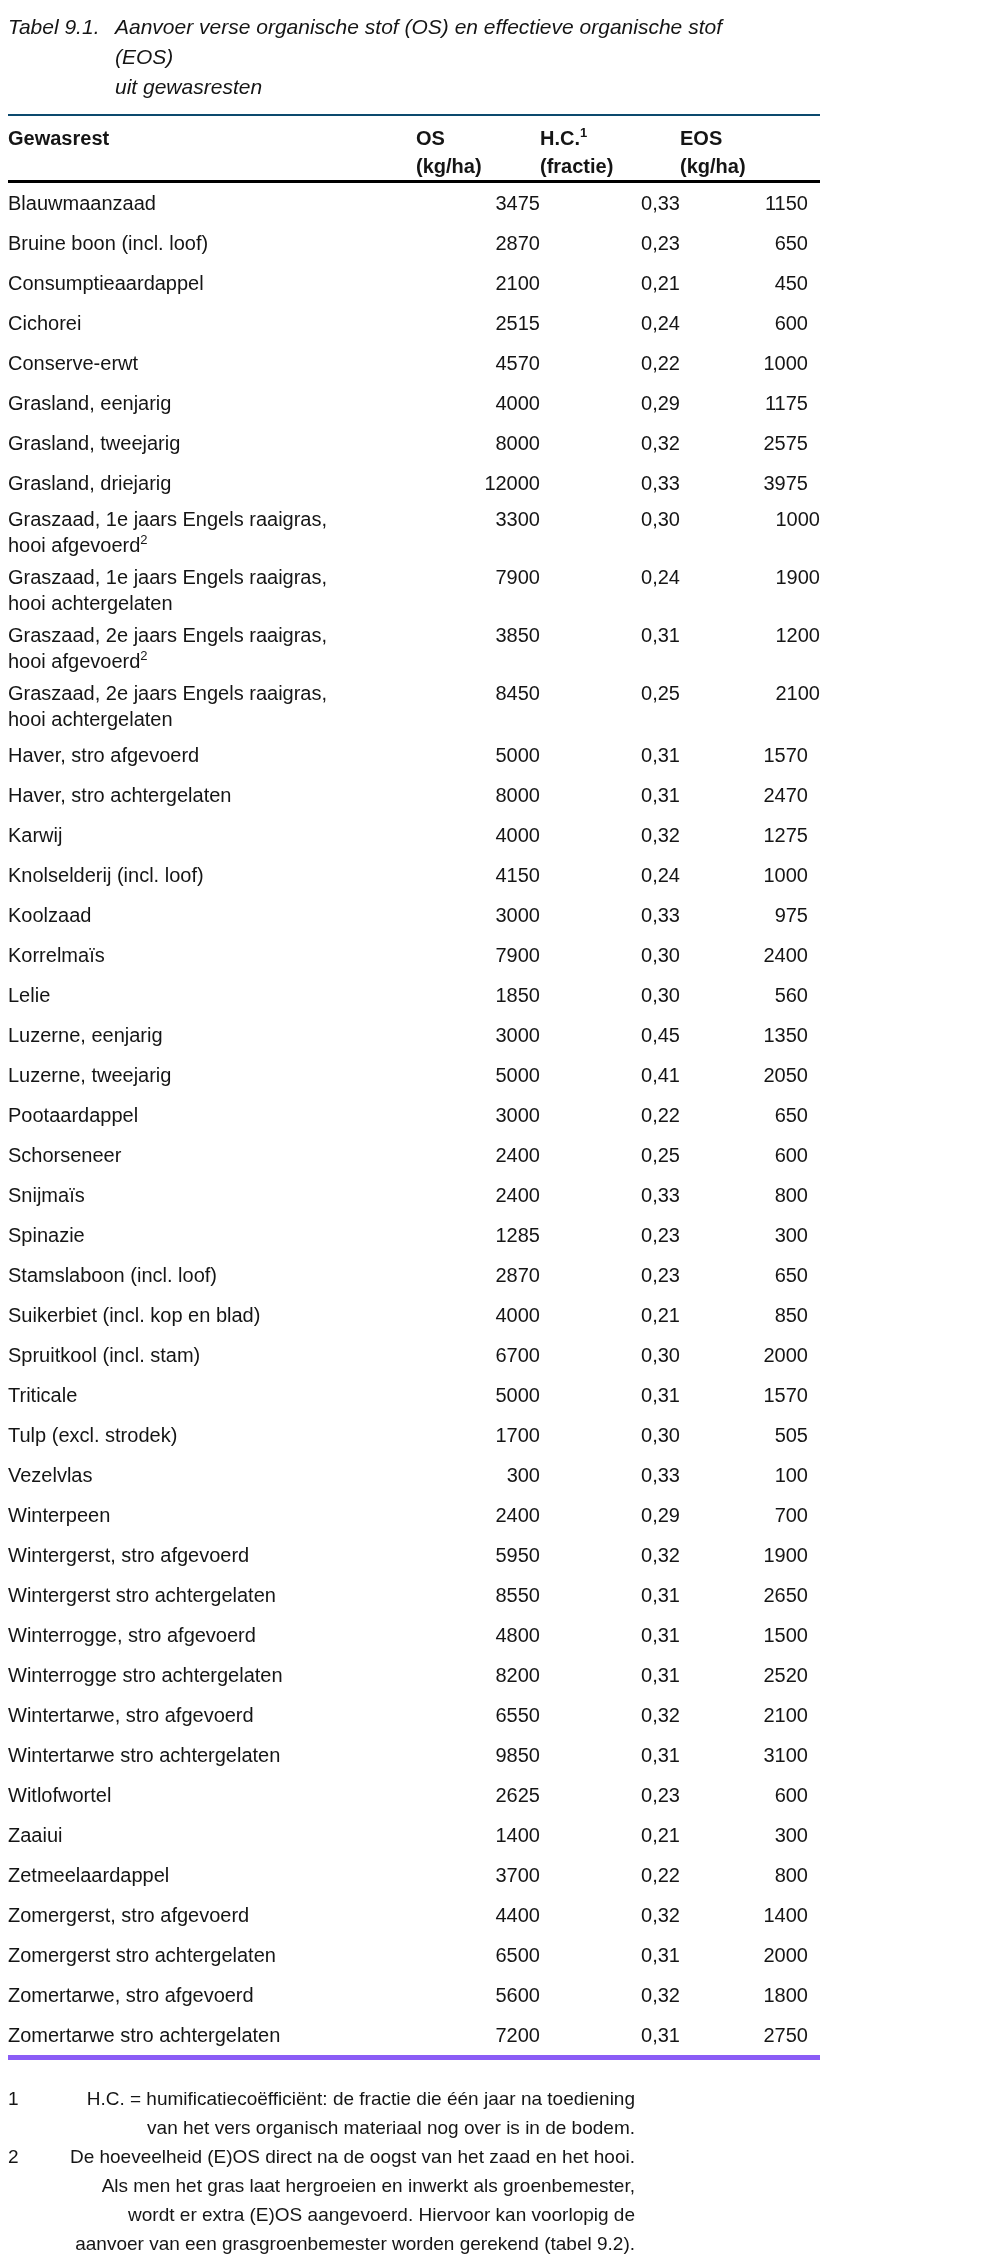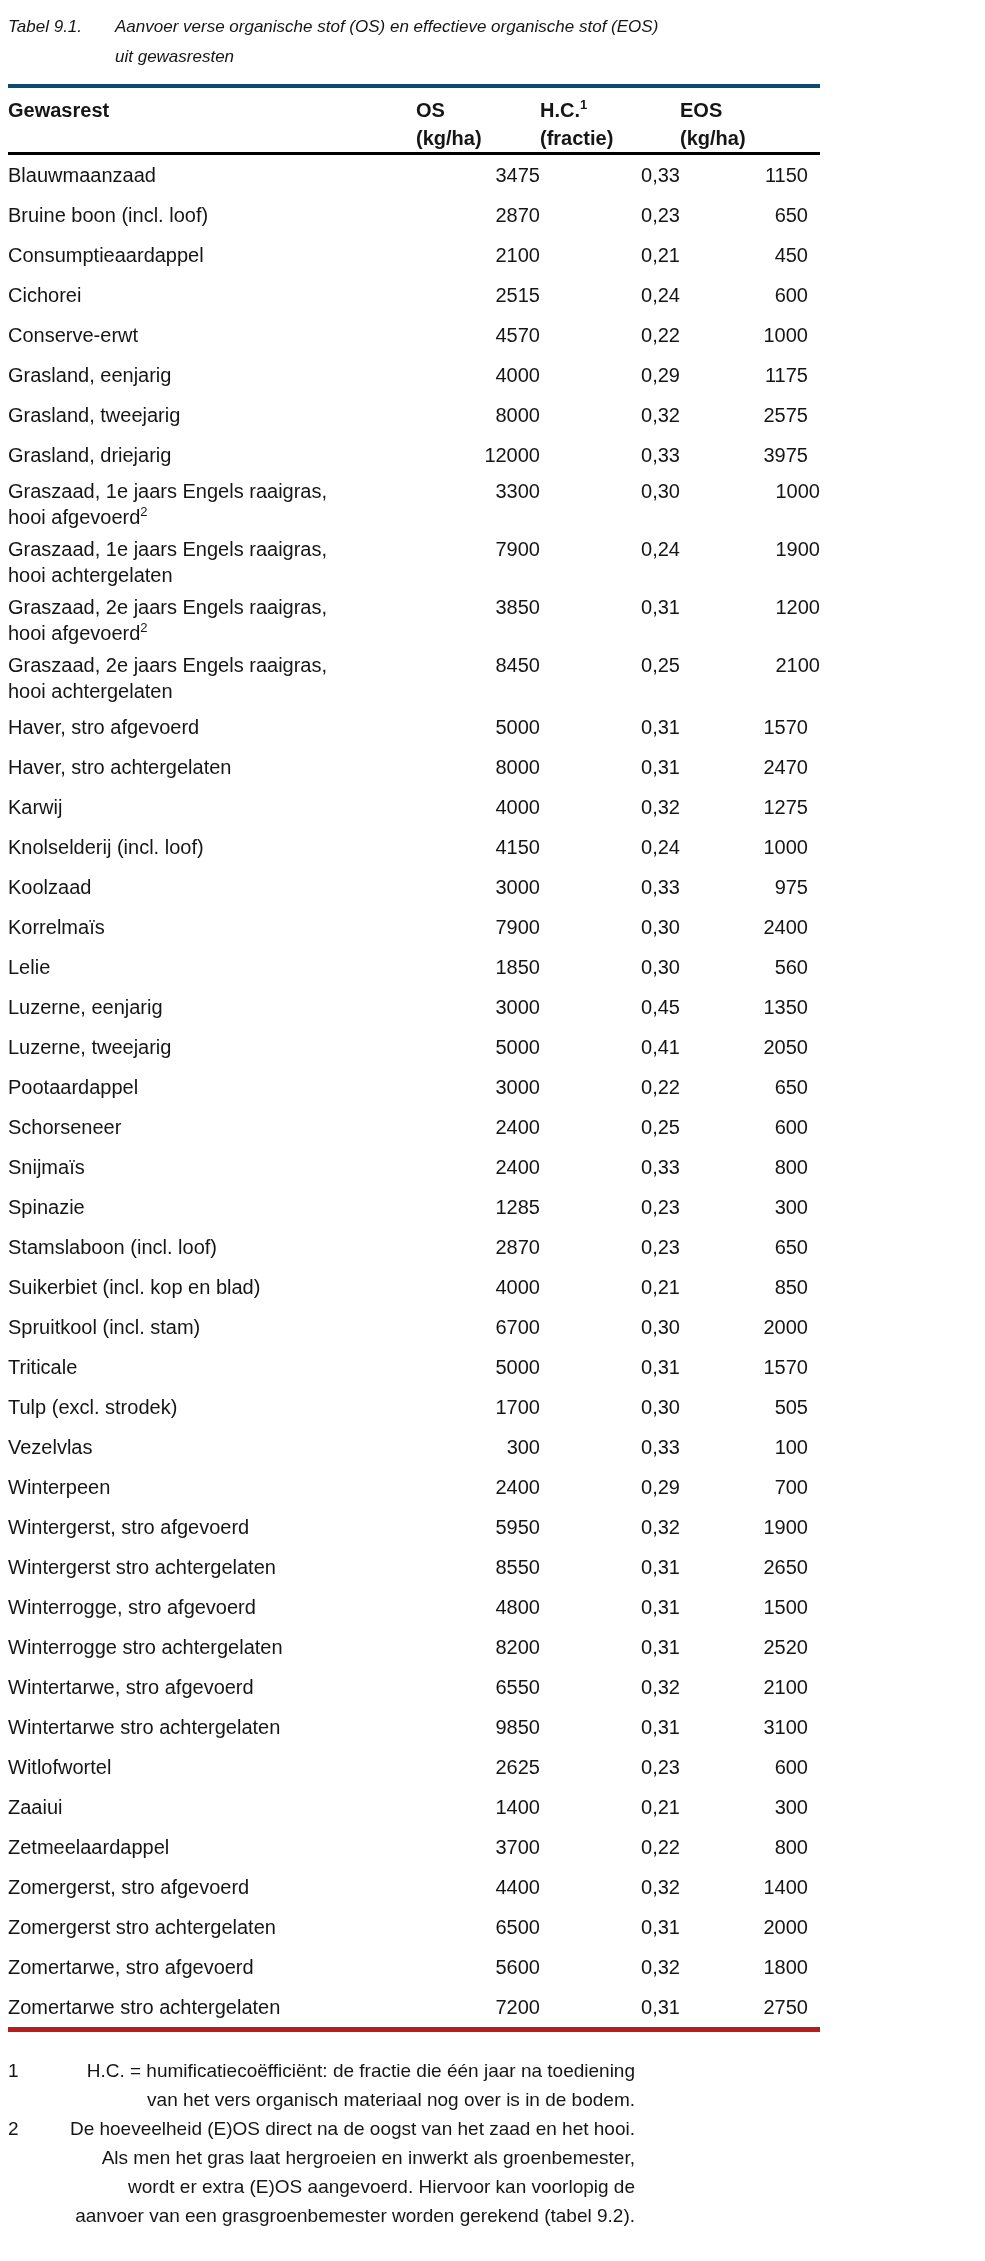--- a/index.html
+++ b/index.html
@@ -15,21 +15,21 @@
     font-family: "Liberation Sans", sans-serif;
   }
   .page {
     padding: 12px 0 0 8px;
   }
 
   
   .doc-title {
     display: flex;
     font-style: italic;
-    font-size: 17px;
+    font-size: 21px;
     line-height: 30px;
   }
   .doc-title .title-label {
     width: 107px;
     flex-shrink: 0;
   }
   .doc-title .title-text {
     width: 620px;
   }
   .doc-title .title-text span { display: block; }
@@ -40,25 +40,25 @@
     width: 812px;
     margin-top: 12px;
     table-layout: fixed;
   }
   col.c-crop { width: 408px; }
   col.c-os   { width: 124px; }
   col.c-hc   { width: 140px; }
   col.c-eos  { width: 140px; }
 
   thead {
-    border-top: 4px solid #0c4a6e;
+    border-top: 2px solid #0c4a6e;
     border-bottom: 3px solid #000;
   }
   tbody {
-    border-bottom: 5px solid #b91c1c;
+    border-bottom: 5px solid #8b5cf6;
   }
   th {
     font-weight: bold;
     font-size: 20px;
     line-height: 28px;
     text-align: left;
     vertical-align: top;
     padding: 0;
   }
   th.crop { text-align: left; }

